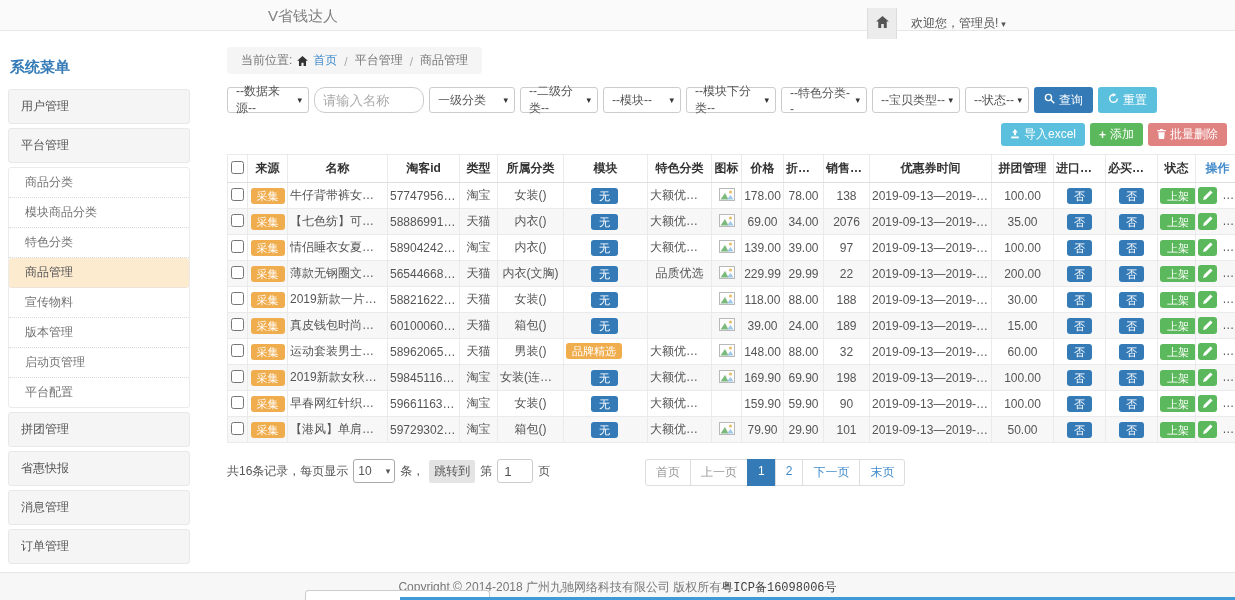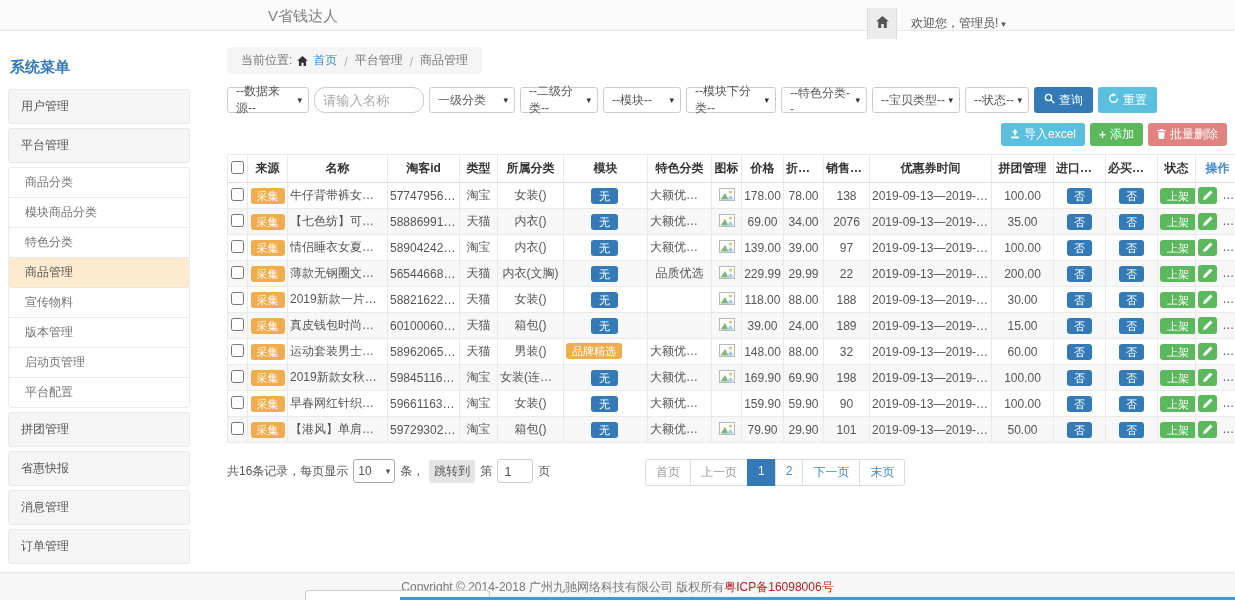--- a/index.html
+++ b/index.html
@@ -69,21 +69,21 @@
   .jump-input { width:36px; height:24px; border:1px solid #ccc; border-radius:3px; padding:0 6px; outline:none; color:#555; }
   .pager { position:absolute; left:418px; top:0; display:flex; }
   .pg-btn { border:1px solid #ddd; background:#fff; color:#428bca; padding:4px 10px; margin-left:-1px; cursor:pointer; }
   .pg-btn.muted { color:#999; }
   .pg-btn.active { background:#337ab7; border-color:#337ab7; color:#fff; }
   .pg-btn:first-child { border-radius:3px 0 0 3px; margin-left:0; }
   .pg-btn:last-child { border-radius:0 3px 3px 0; }
 
   
   .footer { position:absolute; left:0; bottom:0; width:1235px; height:28px; background:#f7f7f7; border-top:1px solid #e7e7e7; text-align:center; line-height:28px; color:#777; z-index:5; }
-  .footer .icp { color:#b91c1c; cursor:pointer; }
+  .footer .icp { color:#404040; cursor:pointer;font-family:Liberation Mono, monospace; }
   .artifact-box { position:absolute; left:305px; bottom:0; width:185px; height:10px; background:#fff; border:1px solid #ccc; border-bottom:none; border-radius:4px 4px 0 0; z-index:6; }
   .blue-strip { position:absolute; left:400px; bottom:0; width:835px; height:3px; background:#3e9bd8; z-index:7; }
 
   input[type="checkbox"] { width:13px; height:13px; cursor:pointer; }
 </style>
 </head>
 <body>
 
 <div class="topbar">
   <div class="brand">V省钱达人</div>

